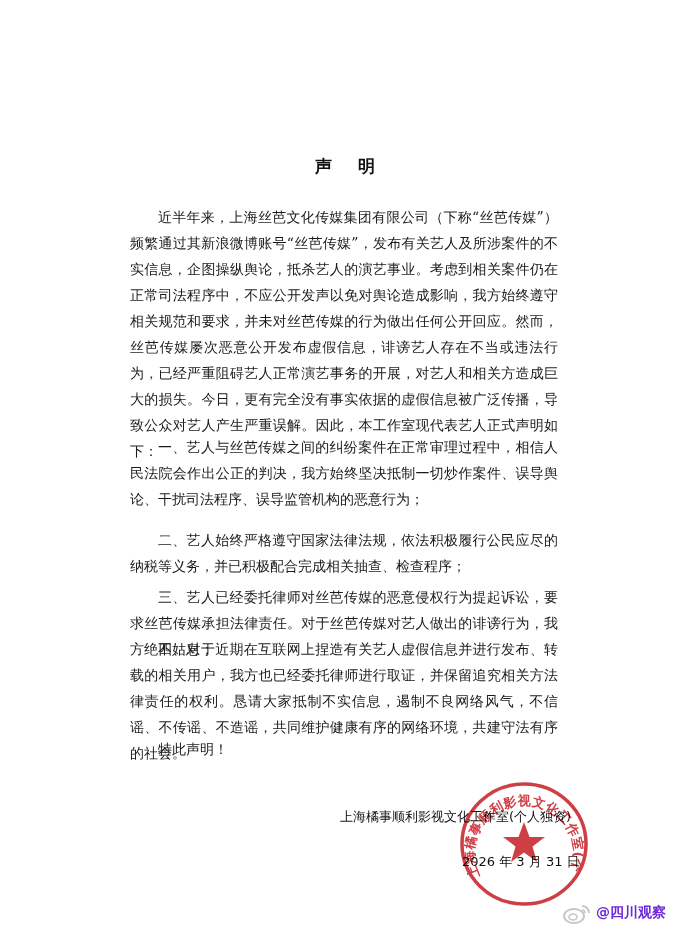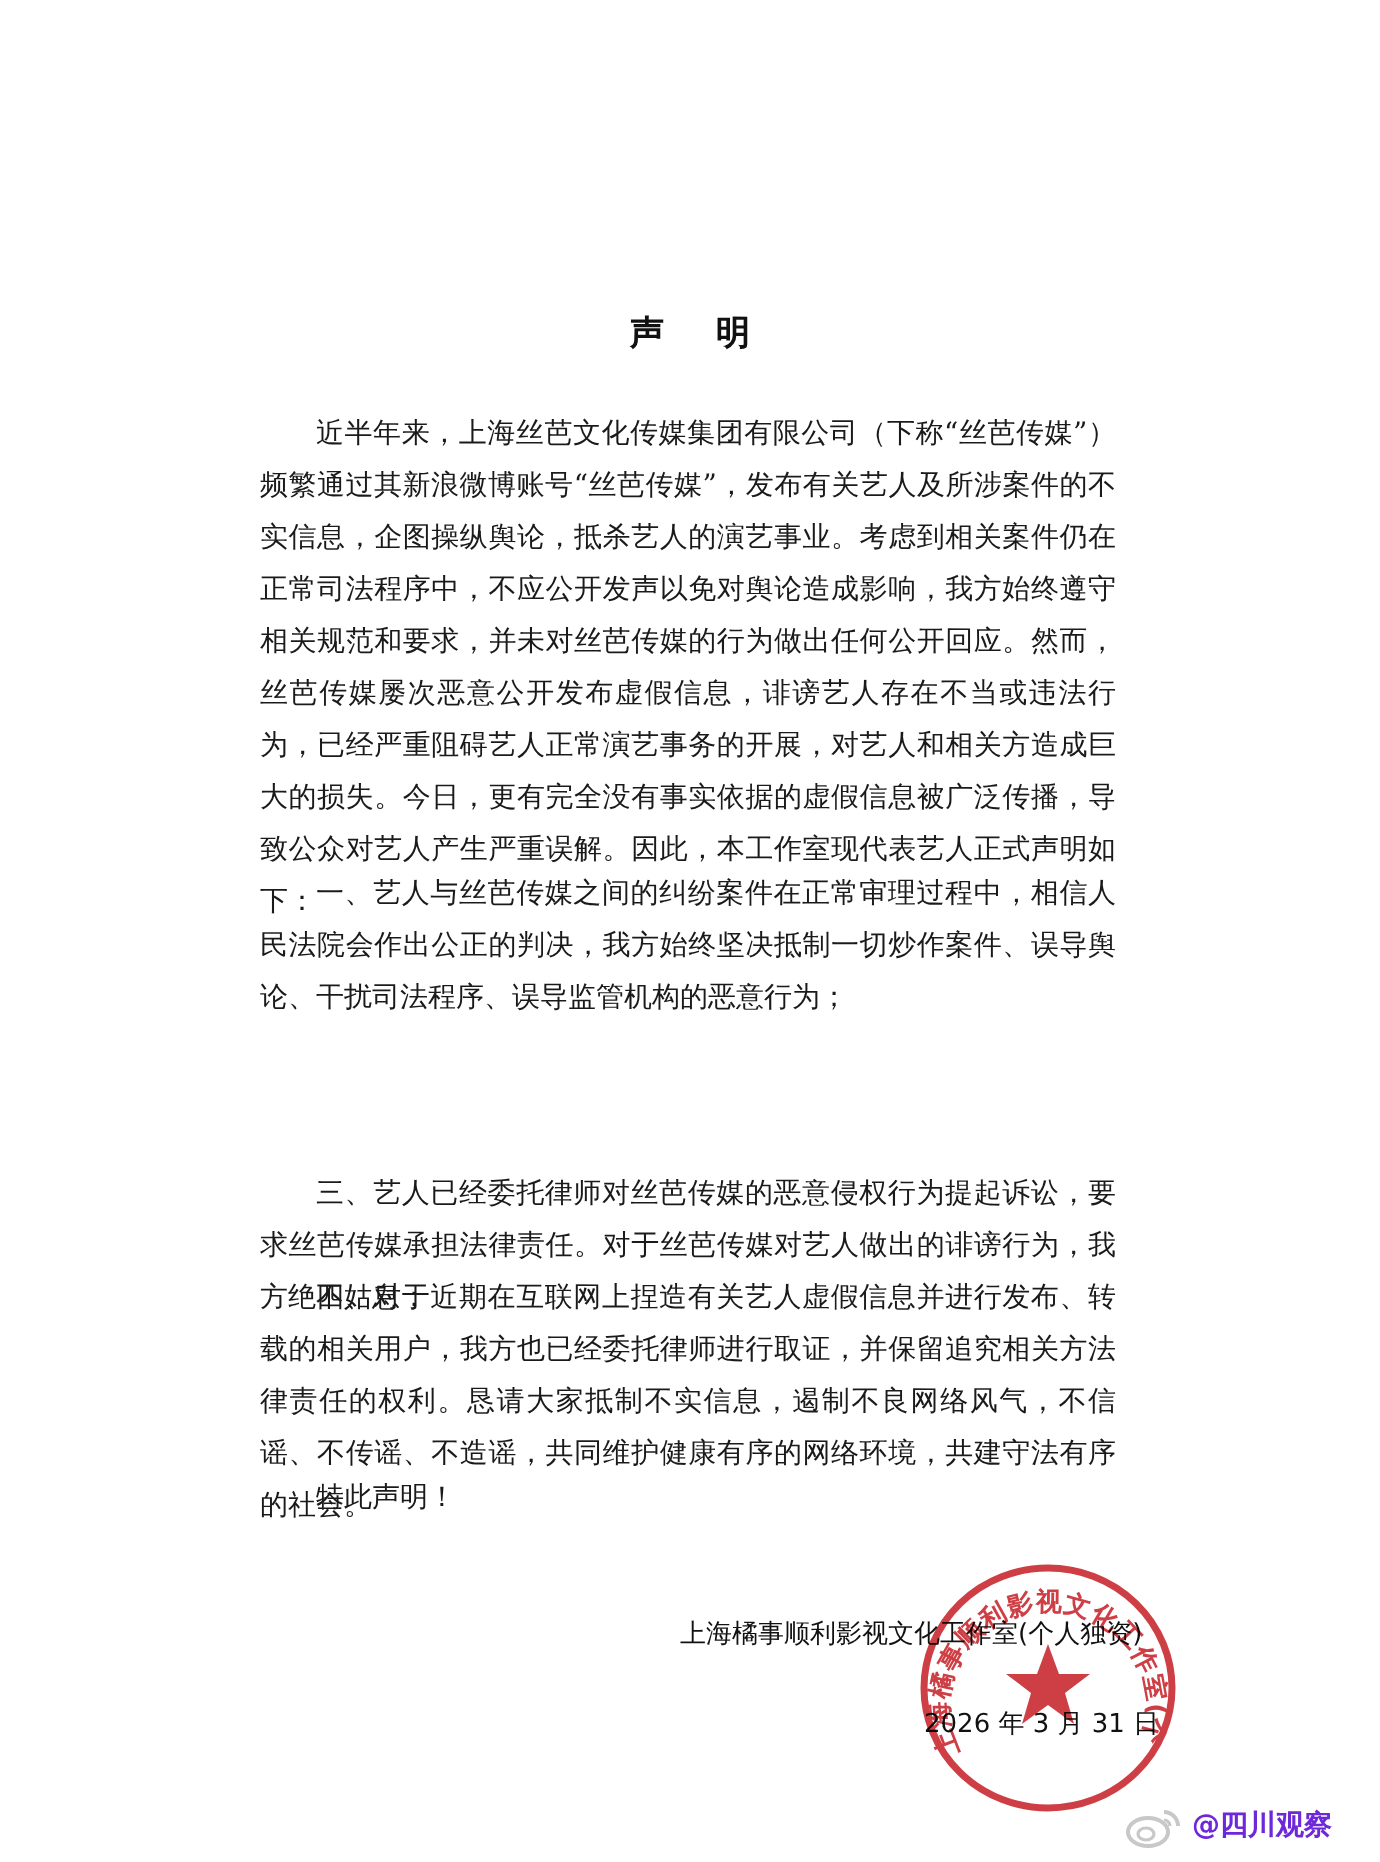--- a/index.html
+++ b/index.html
@@ -111,20 +111,23 @@
 
 
   <div class="body-text p-main">
     <p class="para">近半年来，上海丝芭文化传媒集团有限公司（下称“丝芭传媒”）频繁通过其新浪微博账号“丝芭传媒”，发布有关艺人及所涉案件的不实信息，企图操纵舆论，抵杀艺人的演艺事业。考虑到相关案件仍在正常司法程序中，不应公开发声以免对舆论造成影响，我方始终遵守相关规范和要求，并未对丝芭传媒的行为做出任何公开回应。然而，丝芭传媒屡次恶意公开发布虚假信息，诽谤艺人存在不当或违法行为，已经严重阻碍艺人正常演艺事务的开展，对艺人和相关方造成巨大的损失。今日，更有完全没有事实依据的虚假信息被广泛传播，导致公众对艺人产生严重误解。因此，本工作室现代表艺人正式声明如下：</p>
   </div>
 
   <div class="body-text p-item1">
     <p class="para">一、艺人与丝芭传媒之间的纠纷案件在正常审理过程中，相信人民法院会作出公正的判决，我方始终坚决抵制一切炒作案件、误导舆论、干扰司法程序、误导监管机构的恶意行为；</p>
   </div>
 
+  <div class="body-text p-item2">
+    <p class="para">二、艺人始终严格遵守国家法律法规，依法积极履行公民应尽的纳税等义务，并已积极配合完成相关抽查、检查程序；</p>
+  </div>
 
   <div class="body-text p-item3">
     <p class="para">三、艺人已经委托律师对丝芭传媒的恶意侵权行为提起诉讼，要求丝芭传媒承担法律责任。对于丝芭传媒对艺人做出的诽谤行为，我方绝不姑息；</p>
   </div>
 
   <div class="body-text p-item4">
     <p class="para">四、对于近期在互联网上捏造有关艺人虚假信息并进行发布、转载的相关用户，我方也已经委托律师进行取证，并保留追究相关方法律责任的权利。恳请大家抵制不实信息，遏制不良网络风气，不信谣、不传谣、不造谣，共同维护健康有序的网络环境，共建守法有序的社会。</p>
   </div>
 
   <div class="body-text p-close">

